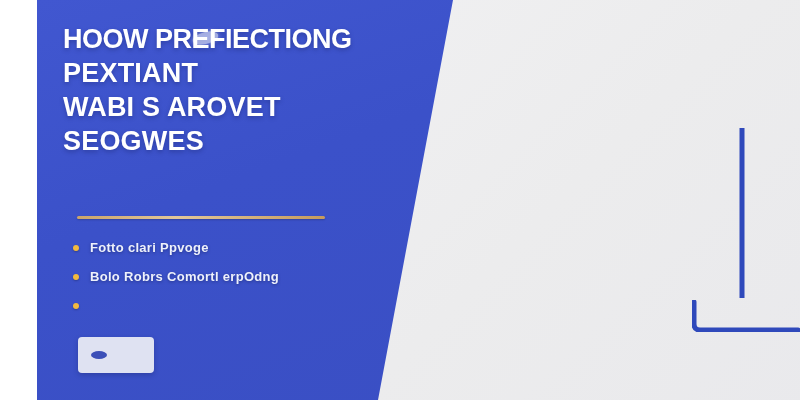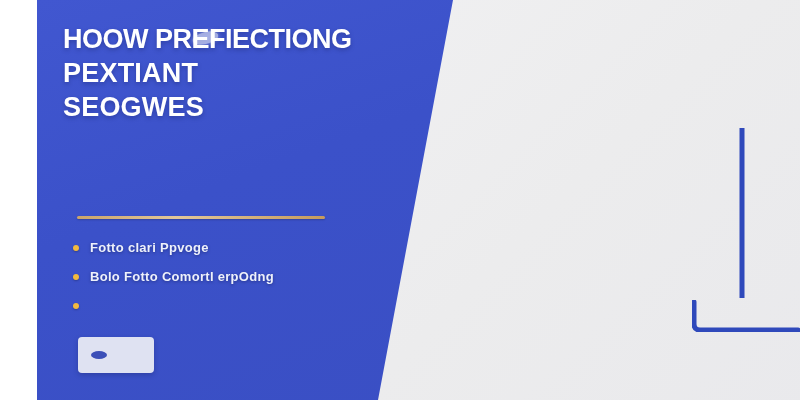--- a/index.html
+++ b/index.html
@@ -169,34 +169,35 @@
 
   <div class="bg-right"></div>
   <div class="bg-left"></div>
 
   
   <div class="headline">
     <span class="hl l1">
       <span class="ghost">HOOW PREFIECTIONG</span>
     </span>
     <span class="hl">PEXTIANT</span>
+    <span class="hl">WABI S AROVET</span>
     <span class="hl">SEOGWES</span>
   </div>
 
   <div class="divider"></div>
 
   
   <div class="bullets">
     <div class="bullet">
       <span class="dot"></span>
       <span class="btxt">Fotto clari Ppvoge</span>
     </div>
     <div class="bullet">
       <span class="dot"></span>
-      <span class="btxt">Bolo Fotto Comortl erpOdng</span>
+      <span class="btxt">Bolo Robrs Comortl erpOdng</span>
     </div>
     <div class="bullet">
       <span class="dot"></span>
     </div>
   </div>
 
   <div class="minicard">
     <span class="e1"></span>
     <span class="e2"></span>
   </div>

